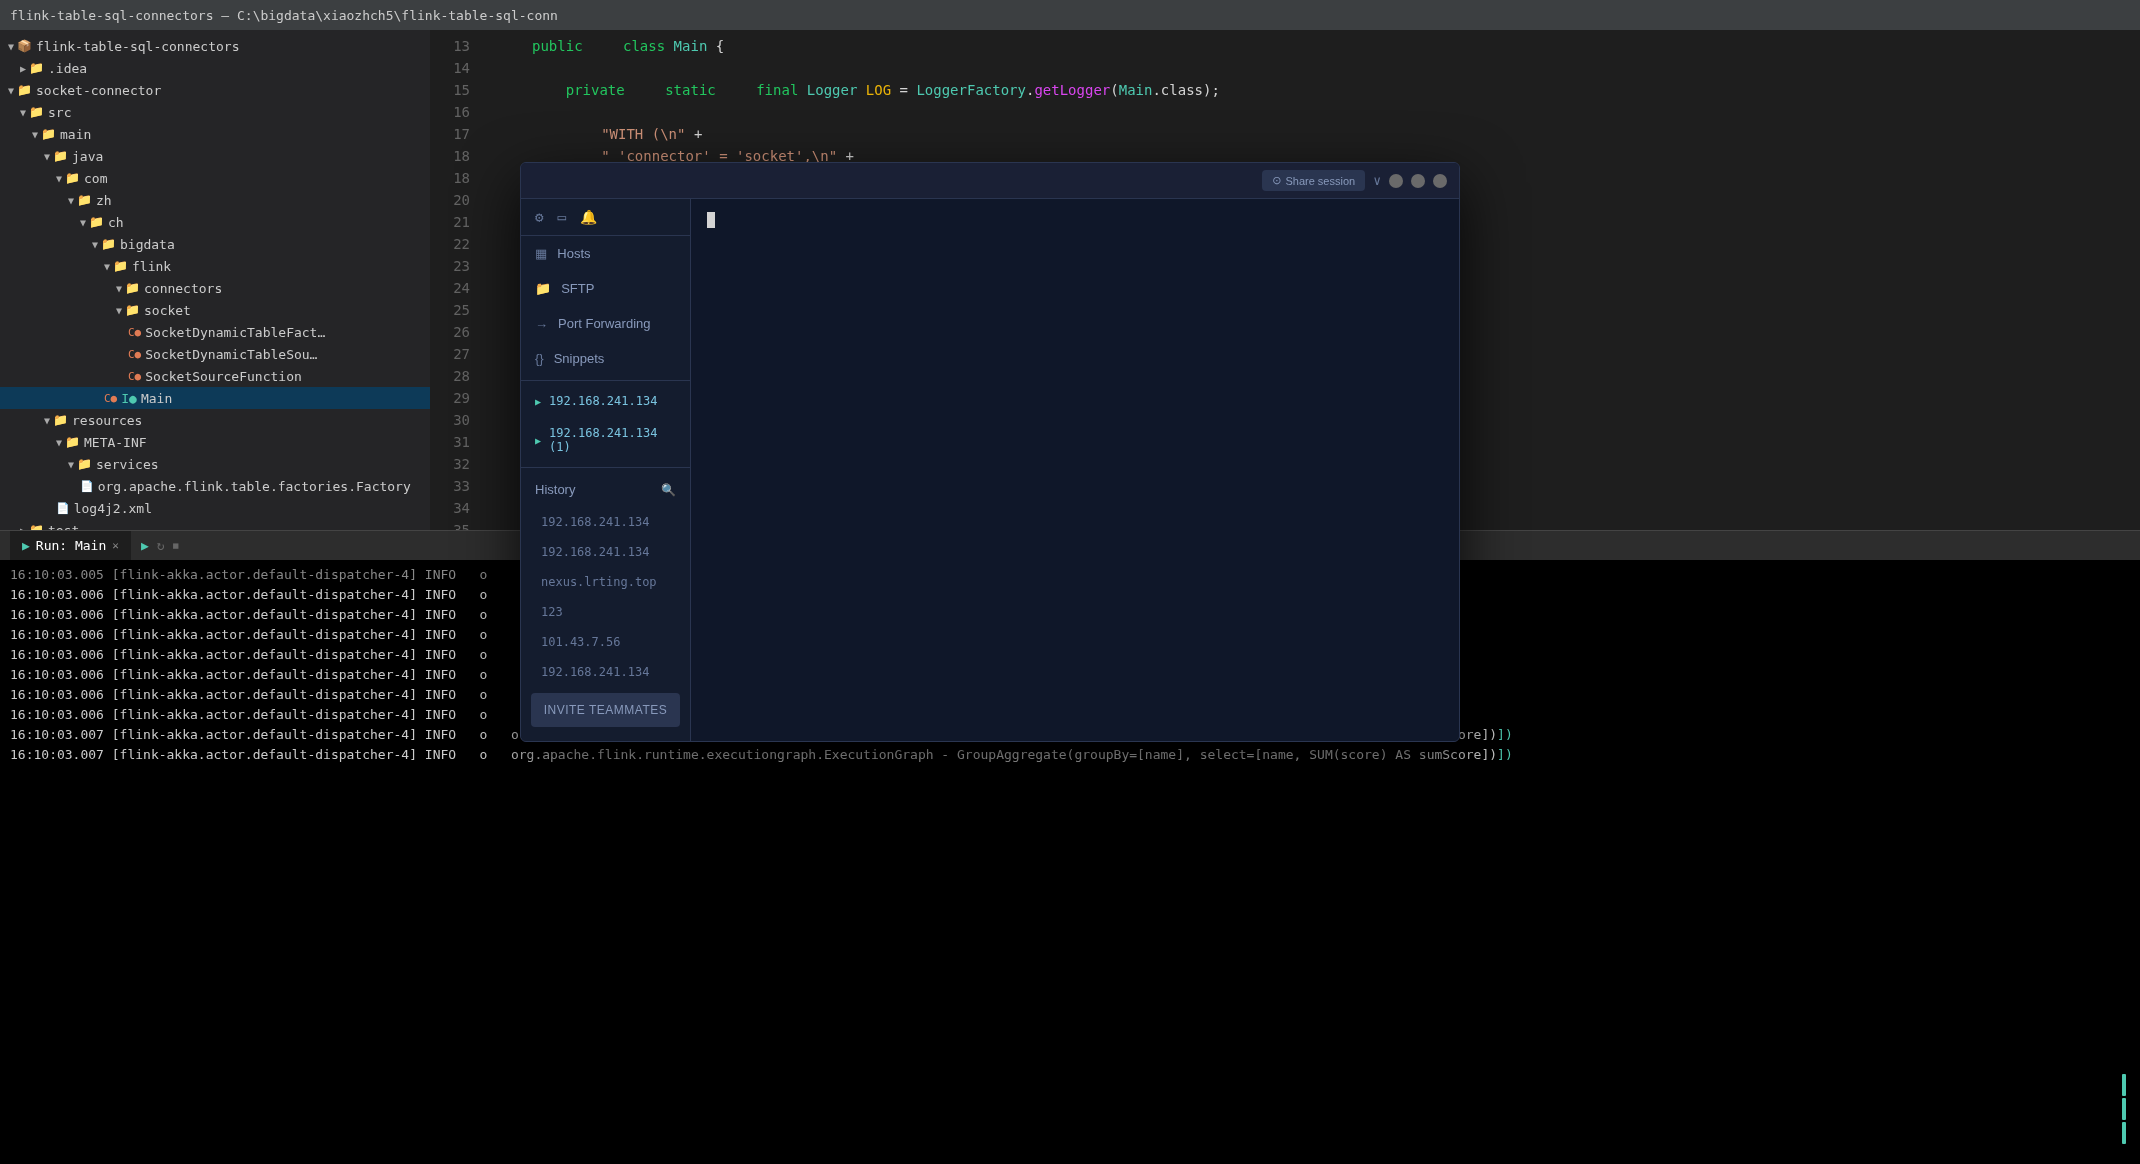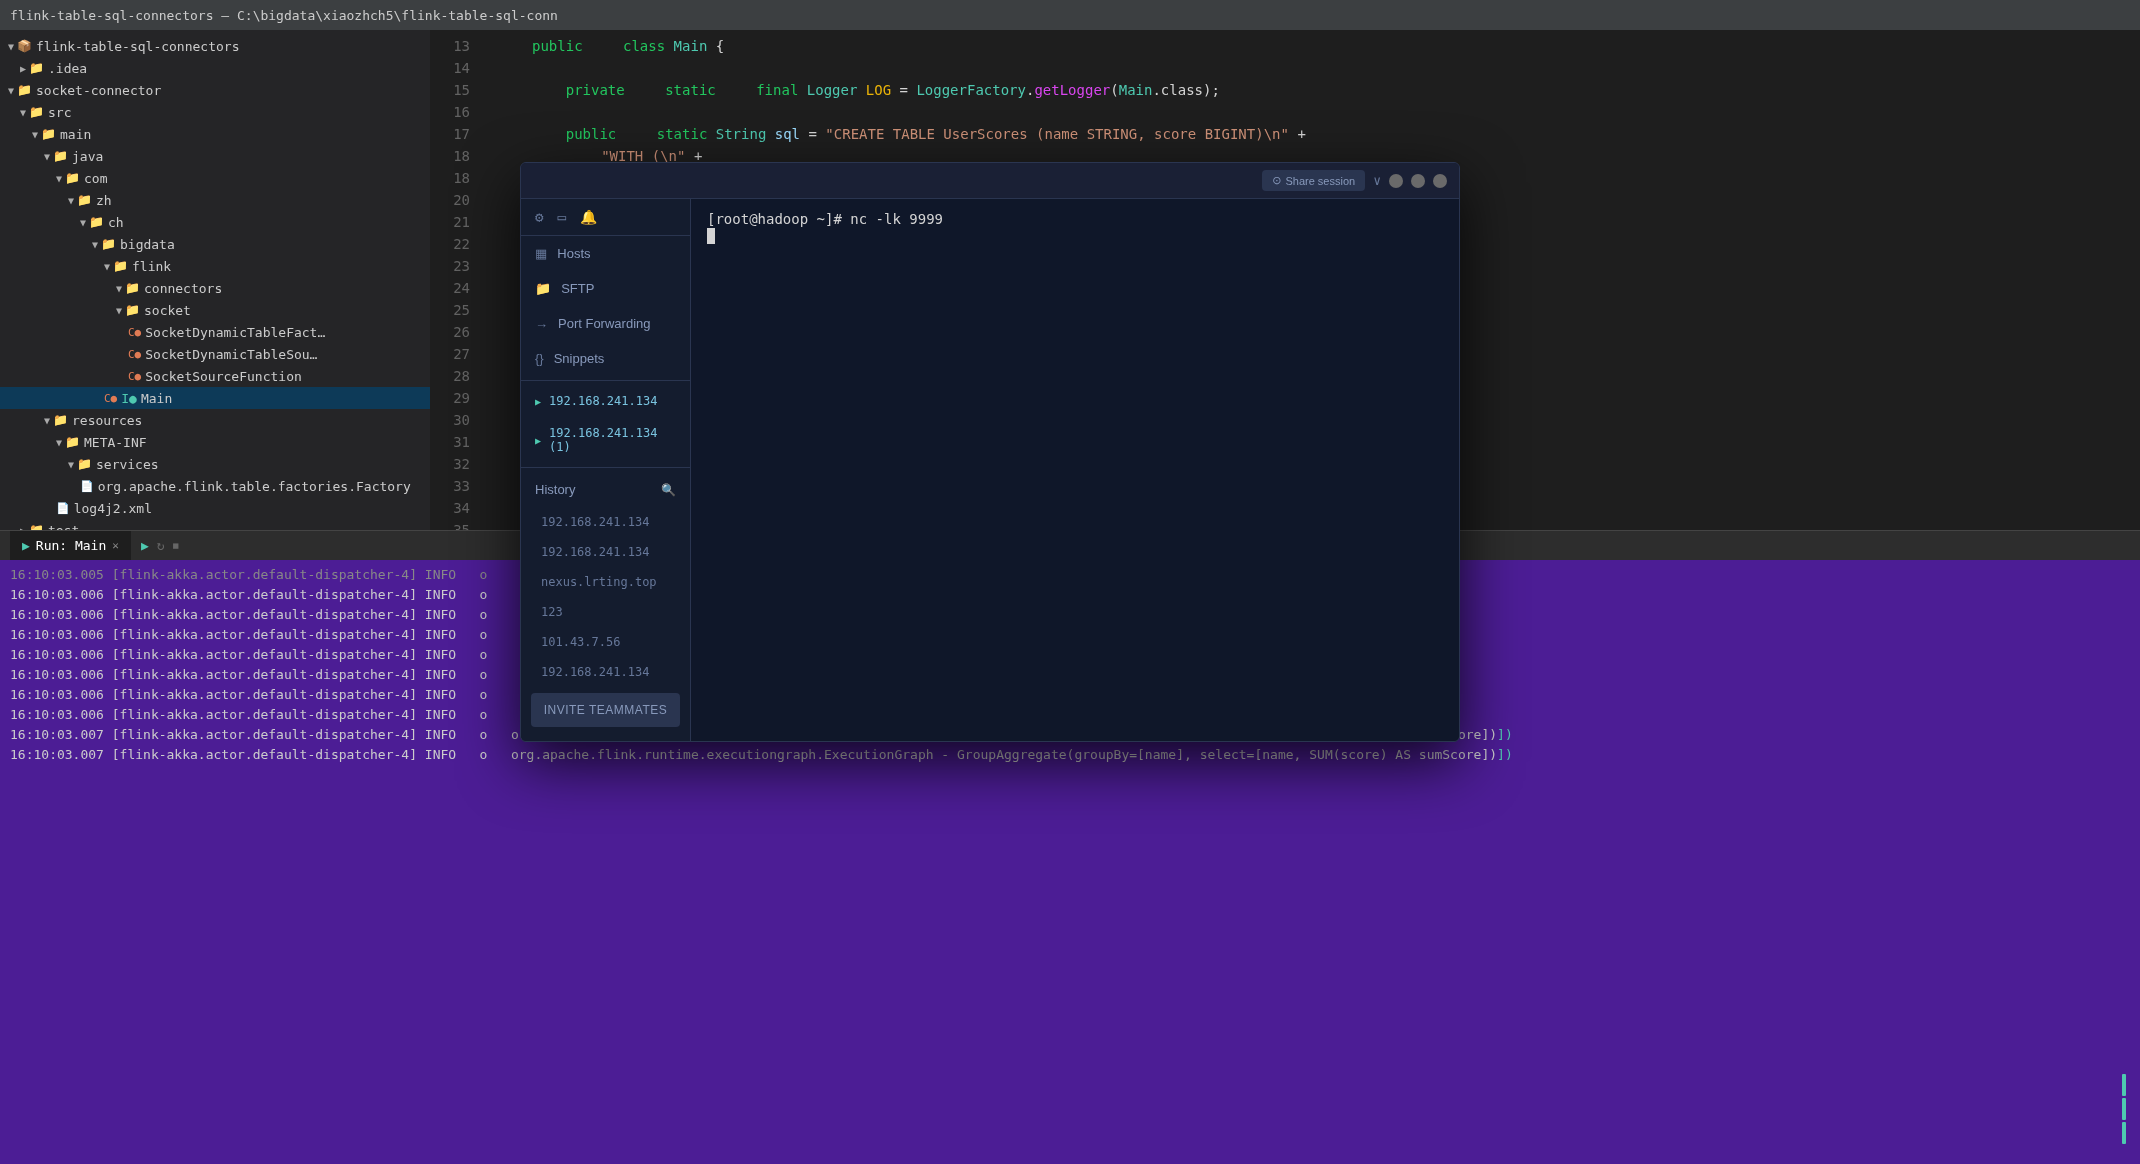--- a/index.html
+++ b/index.html
@@ -137,21 +137,21 @@
       align-items: center;
       gap: 6px;
       cursor: pointer;
     }
     .terminal-tab.active { background: #1e1e1e; color: #fff; }
     .tab-close { font-size: 11px; color: #888; }
 
     .terminal-content {
       position: absolute;
       top: 30px; left: 0; right: 0; bottom: 0;
-      background: #4c1d95;
+      background: #000000;
       color: #ccc;
       font-size: 13px;
       padding: 5px 10px;
       overflow: hidden;
     }
 
     .term-line { height: 20px; line-height: 20px; white-space: nowrap; font-size: 13px; }
 
     
     .terminal-window {
@@ -491,21 +491,20 @@
     <div>32</div>
     <div>33</div>
     <div>34</div>
     <div>35</div>
   </div>
   <div class="code-content">
     <div class="code-line"><span class="kw">public</span> <span class="kw">class</span> <span class="cls">Main</span> {</div>
     <div class="code-line">&nbsp;</div>
     <div class="code-line">&nbsp;&nbsp;&nbsp;&nbsp;<span class="kw">private</span> <span class="kw">static</span> <span class="kw">final</span> <span class="cls">Logger</span> <span style="color:#eab308;">LOG</span> = <span class="cls">LoggerFactory</span>.<span class="fn">getLogger</span>(<span class="cls">Main</span>.class);</div>
     <div class="code-line">&nbsp;</div>
-    <div class="code-line">&nbsp;&nbsp;&nbsp;&nbsp;<span class="kw">public</span> <span class="kw">static</span> <span class="cls">String</span> <span style="color:#9cdcfe;">sql</span> = <span class="str">"CREATE TABLE UserScores (name STRING, score BIGINT)\n"</span> +</div>
     <div class="code-line">&nbsp;&nbsp;&nbsp;&nbsp;&nbsp;&nbsp;&nbsp;&nbsp;&nbsp;&nbsp;&nbsp;&nbsp;<span class="str">"WITH (\n"</span> +</div>
     <div class="code-line">&nbsp;&nbsp;&nbsp;&nbsp;&nbsp;&nbsp;&nbsp;&nbsp;&nbsp;&nbsp;&nbsp;&nbsp;<span class="str">"  'connector' = 'socket',\n"</span> +</div>
     <div class="code-line">&nbsp;&nbsp;&nbsp;&nbsp;&nbsp;&nbsp;&nbsp;&nbsp;&nbsp;&nbsp;&nbsp;&nbsp;<span class="str">"  'hostname' = 'hadoop',\n"</span> +</div>
   </div>
 </div>
 
 <div class="terminal-area">
   <div class="terminal-tabs">
     <div class="terminal-tab active">
       <span style="color:#4ec9b0;">▶</span>
@@ -615,21 +614,18 @@
         </div>
         <div class="term-history-entry">
           <span>192.168.241.134</span>
         </div>
       </div>
 
       <button class="invite-btn">INVITE TEAMMATES</button>
     </div>
 
     <div class="term-right-panel">
-      <div class="term-prompt">
-        <span>[root@hadoop ~]# nc -lk 9999</span>
-      </div>
       <div>
         <span class="term-cursor"></span>
       </div>
     </div>
   </div>
 </div>
 
 </body></html>

